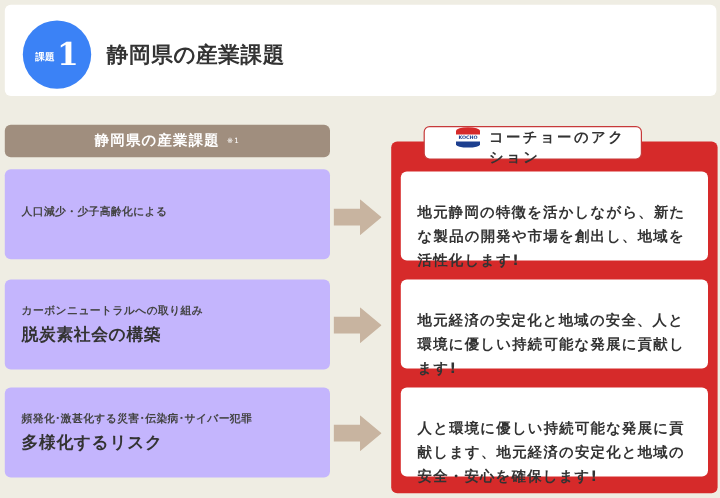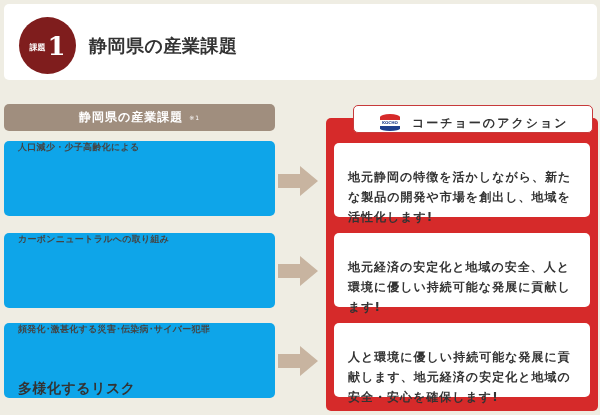--- a/index.html
+++ b/index.html
@@ -8,21 +8,21 @@
       background: #efede3;
       font-family: "DejaVu Sans", sans-serif;
       color: #333;
     }
     .header {
       position: absolute; left: 4px; top: 4px; width: 593px; height: 76px;
       background: #ffffff; border-radius: 5px;
     }
     .badge {
       position: absolute; left: 15px; top: 13px; width: 57px; height: 57px;
-      border-radius: 50%; background: #7f1d1d;
+      border-radius: 50%; background: #3b82f6;
       display: flex; align-items: center; justify-content: center;
       color: #fff;
     }
     .badge-label { font-size: 8px; font-weight: bold; margin-right: 2px; margin-top: 4px; }
     .badge-num { font-family: "DejaVu Serif", serif; font-size: 26px; font-weight: bold; }
     .header-title {
       position: absolute; left: 85px; top: 30px;
       font-size: 18px; font-weight: bold; color: #333; letter-spacing: 0.5px;
     }
 
@@ -30,39 +30,39 @@
       position: absolute; left: 4px; top: 104px; width: 271px; height: 27px;
       background: #a08e7e; border-radius: 5px;
       color: #fff; font-size: 12px; font-weight: bold;
       display: flex; align-items: center; justify-content: center;
       letter-spacing: 1px;
     }
     .left-col-header .note { font-size: 6px; margin-left: 6px; font-weight: normal; }
 
     .issue {
       position: absolute; left: 4px; width: 271px; height: 75px;
-      background: #0ea5e9; border-radius: 5px;
+      background: #c4b5fd; border-radius: 5px;
       padding: 0 14px;
-      display: flex; flex-direction: column; justify-content: space-between;
+      display: flex; flex-direction: column; justify-content: center;
     }
     .issue-sub { font-size: 9px; color: #444; font-weight: bold; margin-bottom: 4px; letter-spacing: 0.3px; }
     .issue-main { font-size: 14px; color: #333; font-weight: bold; letter-spacing: 0.5px; }
 
     .arrow {
       position: absolute; left: 278px; width: 40px; height: 30px;
     }
 
     .action-panel {
       position: absolute; left: 326px; top: 118px; width: 272px; height: 293px;
       background: #d62a2a; border-radius: 5px;
     }
     .action-title {
-      position: absolute; left: 353px; top: 105px; width: 240px; height: 28px;
+      position: absolute; left: 353px; top: 105px; width: 182px; height: 28px;
       background: #fff; border: 1.5px solid #c73a3a; border-radius: 5px;
-      display: flex; align-items: flex-end; padding-left: 24px;
+      display: flex; align-items: flex-start; padding-left: 24px;
     }
     .logo { width: 24px; height: 18px; margin-right: 10px; position: relative; }
     .logo .top { position: absolute; left: 2px; top: 0; width: 20px; height: 6px; background: #d62a2a; border-radius: 50% 50% 0 0; }
     .logo .mid { position: absolute; left: 0; top: 7px; width: 24px; height: 4px; font-size: 4px; color: #1d3f8f; text-align: center; line-height: 4px; font-weight: bold; }
     .logo .bot { position: absolute; left: 2px; top: 12px; width: 20px; height: 5px; background: #1d3f8f; border-radius: 0 0 50% 50%; }
     .action-title-text { font-size: 12px; font-weight: bold; color: #333; letter-spacing: 2px; }
 
     .action {
       position: absolute; left: 334px; width: 256px; height: 74px;
       background: #fff; border-radius: 5px;
@@ -85,20 +85,21 @@
 <div class="left-col-header">
   <span>静岡県の産業課題</span>
   <span class="note">※1</span>
 </div>
 
 <div class="issue" style="top:141px;">
   <div class="issue-sub">人口減少・少子高齢化による</div>
 </div>
 <div class="issue" style="top:233px;">
   <div class="issue-sub">カーボンニュートラルへの取り組み</div>
+  <div class="issue-main">脱炭素社会の構築</div>
 </div>
 <div class="issue" style="top:323px;">
   <div class="issue-sub">頻発化･激甚化する災害･伝染病･サイバー犯罪</div>
   <div class="issue-main">多様化するリスク</div>
 </div>
 
 <svg class="arrow" style="top:166px;" viewBox="0 0 40 30">
   <polygon points="0,8 22,8 22,0 40,15 22,30 22,22 0,22" fill="#c8b4a0"></polygon>
 </svg>
 <svg class="arrow" style="top:256px;" viewBox="0 0 40 30">

